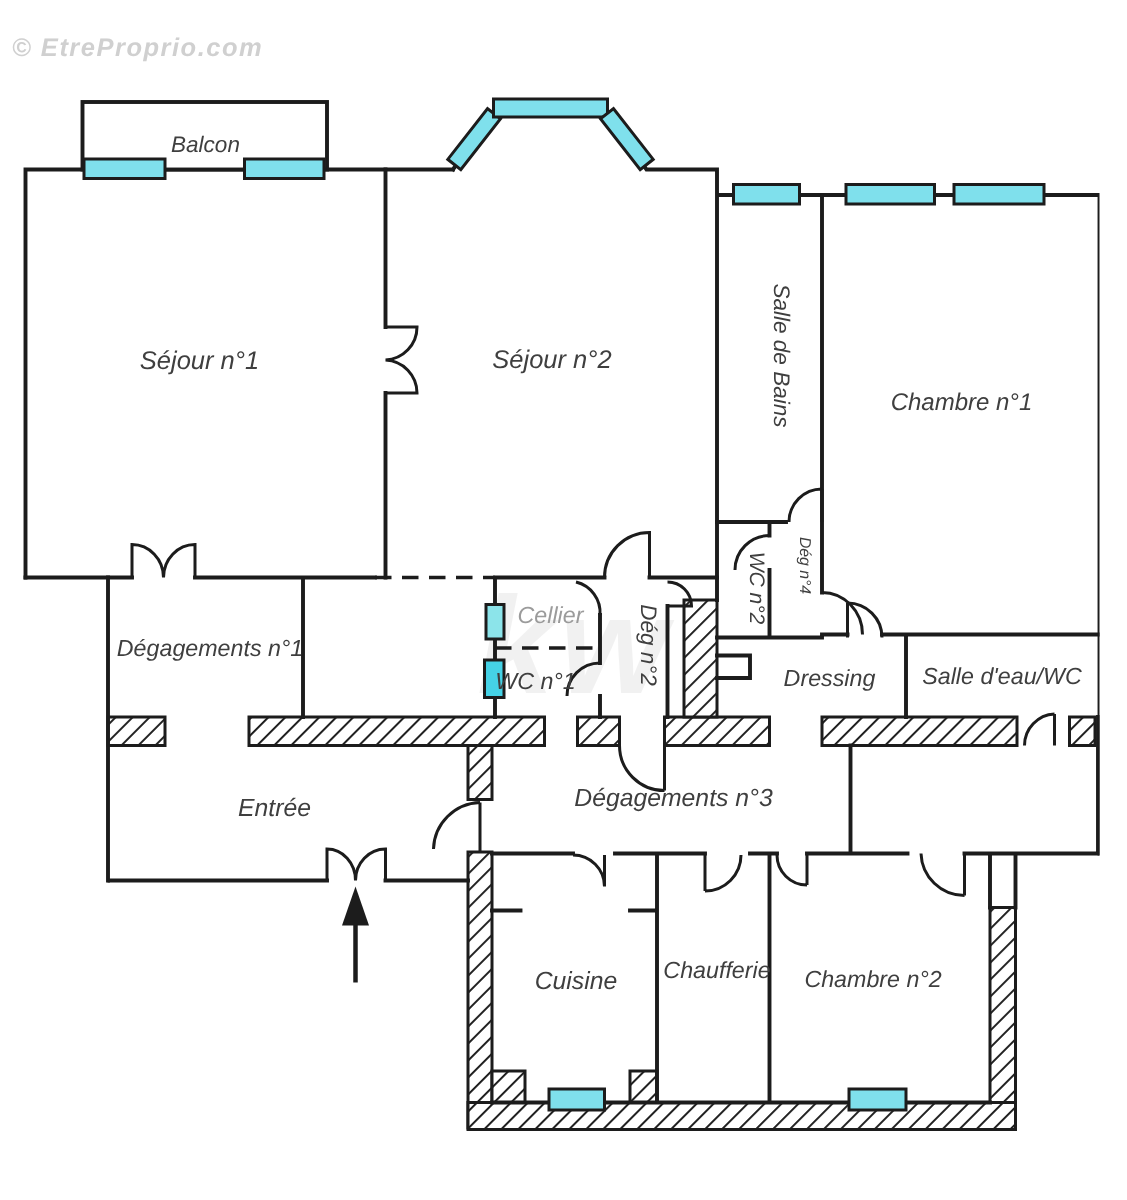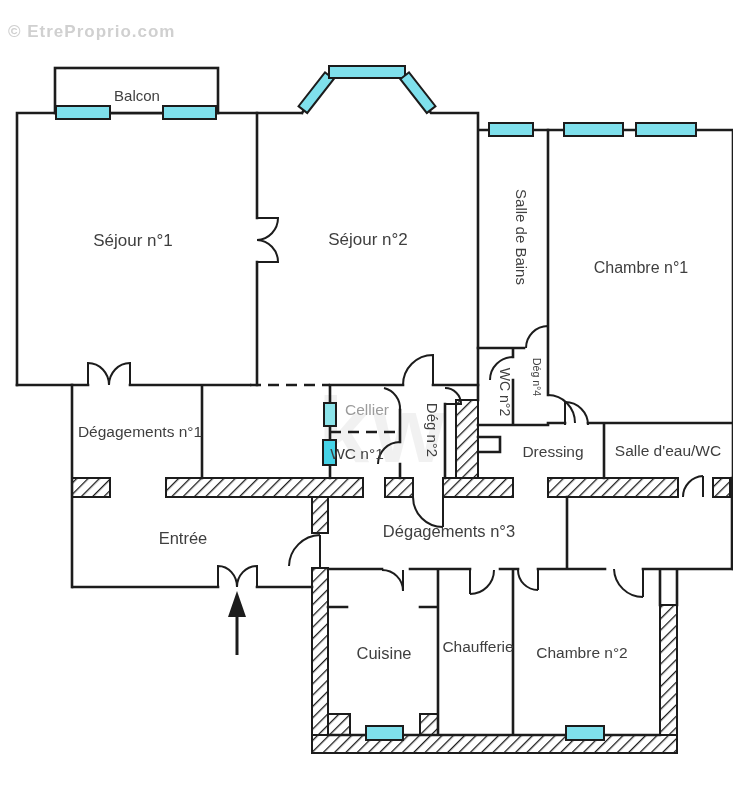--- a/index.html
+++ b/index.html
@@ -1,17 +1,17 @@
 <!DOCTYPE html>
 <html><head>
 <meta charset="utf-8">
 <style>
   html,body{margin:0;padding:0;background:#ffffff;}
   .stage{position:relative;width:733px;height:800px;background:#ffffff;overflow:hidden;
-         font-family:"Liberation Sans", sans-serif;}
+         font-family:"Liberation Sans", sans-serif;font-style:italic;}
   .corner-watermark{position:absolute;left:8px;top:22px;font-size:17px;letter-spacing:1px;
          color:#d0d0d0;font-weight:bold;user-select:none;}
   svg text{font-family:"Liberation Sans", sans-serif;fill:#3f3f3f;}
   svg .muted{fill:#9b9b9b;}
   svg .wm-center{fill:rgba(0,0,0,0.055);font-size:92px;font-weight:bold;letter-spacing:4px;}
 </style>
 </head>
 <body>
 
 <div class="stage">

